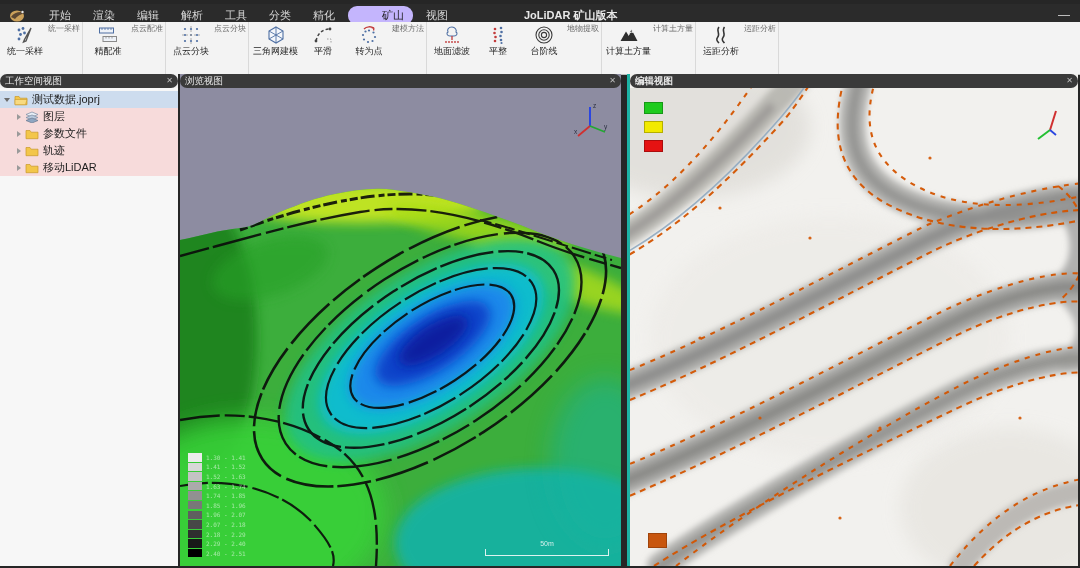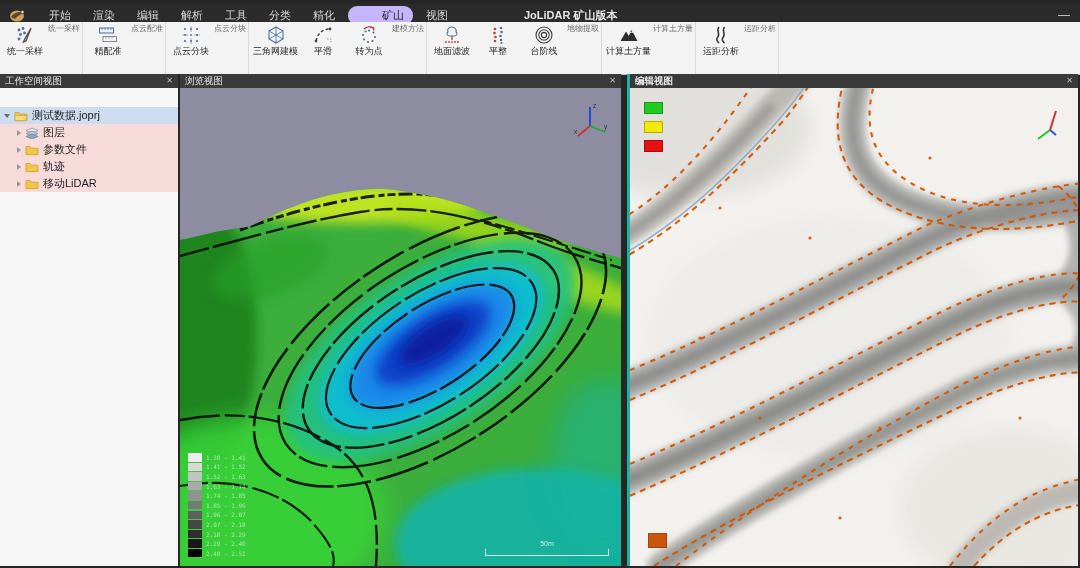--- a/index.html
+++ b/index.html
@@ -24,29 +24,29 @@
     border-bottom:1px solid #bfbfbf;display:flex;align-items:stretch;}
   .rgroup{display:flex;flex-direction:row;border-right:1px solid #d9d9d9;padding:1px 2px 0 2px;}
   .rbuttons{display:flex;flex:1;align-items:flex-start;}
   .rbtn{min-width:42px;padding:2px 2px 0 2px;display:flex;flex-direction:column;align-items:center;gap:1px;cursor:default;}
   .rbtn svg{width:20px;height:20px;display:block;}
   .rbtn-label{font-size:9px;color:#1f1f1f;white-space:nowrap;line-height:10px;}
   .rgroup-label{font-size:8px;color:#6a6a6a;text-align:center;height:11px;line-height:11px;white-space:nowrap;}
   
   .panel{position:absolute;top:74px;bottom:2px;background:#f0f0f0;display:flex;flex-direction:column;}
   .panel-header{height:14px;background:#3a3a3a;color:#e9e9e9;font-size:9.5px;line-height:14px;
-    display:flex;align-items:center;justify-content:space-between;padding:0 5px;flex:0 0 auto;}
+    display:flex;align-items:center;justify-content:space-between;padding:0 5px;flex:0 0 auto;border-radius:7px;}
   .panel-close{color:#bdbdbd;font-size:8px;line-height:14px;cursor:default;}
   .left-panel{left:0;width:178px;}
   .mid-panel{left:180px;width:441px;background:#8d8ca1;}
   .right-panel{left:627px;right:2px;background:#f2f1ee;border-left:3px solid #1cb3a4;font-weight:bold;}
   .viewport{position:relative;flex:1;overflow:hidden;}
   .viewport svg.scene{position:absolute;inset:0;display:block;}
   
-  .tree{padding-top:19px;background:#f7f7f7;flex:1;}
+  .tree{padding-top:3px;background:#f7f7f7;flex:1;}
   .tree-row{height:17px;display:flex;align-items:center;gap:4px;font-size:11px;color:#1c1c1c;cursor:default;}
   .tree-row.root{background:#cddcee;padding-left:4px;}
   .tree-row.child{background:#f7dbdb;padding-left:17px;}
   .caret-open{width:0;height:0;border-top:4px solid #6c6c6c;border-left:3.5px solid transparent;border-right:3.5px solid transparent;flex:0 0 auto;}
   .caret-closed{width:0;height:0;border-left:4px solid #9a9a9a;border-top:3.5px solid transparent;border-bottom:3.5px solid transparent;flex:0 0 auto;}
   .tree-ico{width:14px;height:12px;flex:0 0 auto;}
   
   .gizmo{position:absolute;}
   .mini-legend{position:absolute;left:8px;bottom:8px;}
   .mini-legend-row{display:flex;align-items:center;height:9.6px;}

